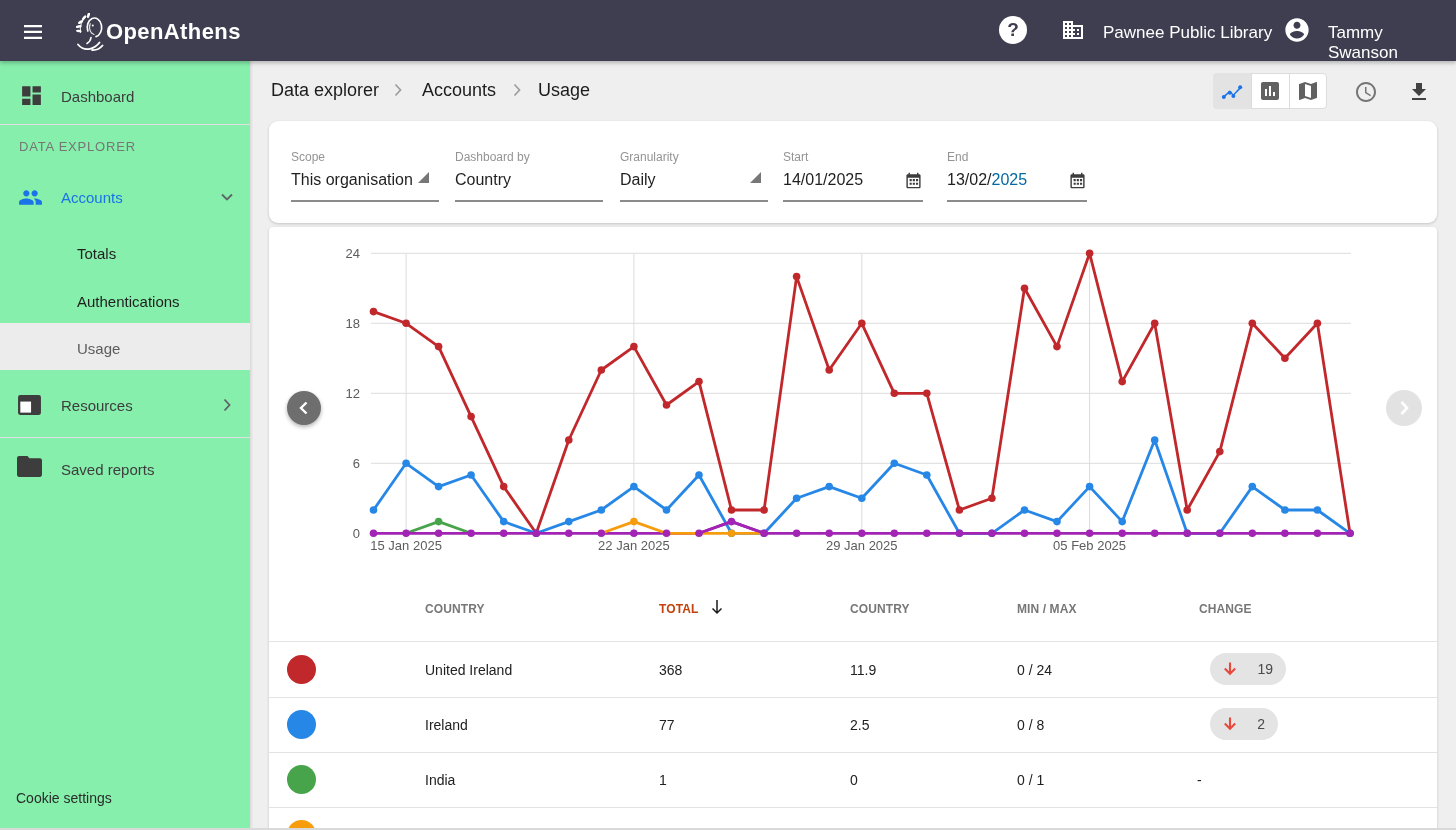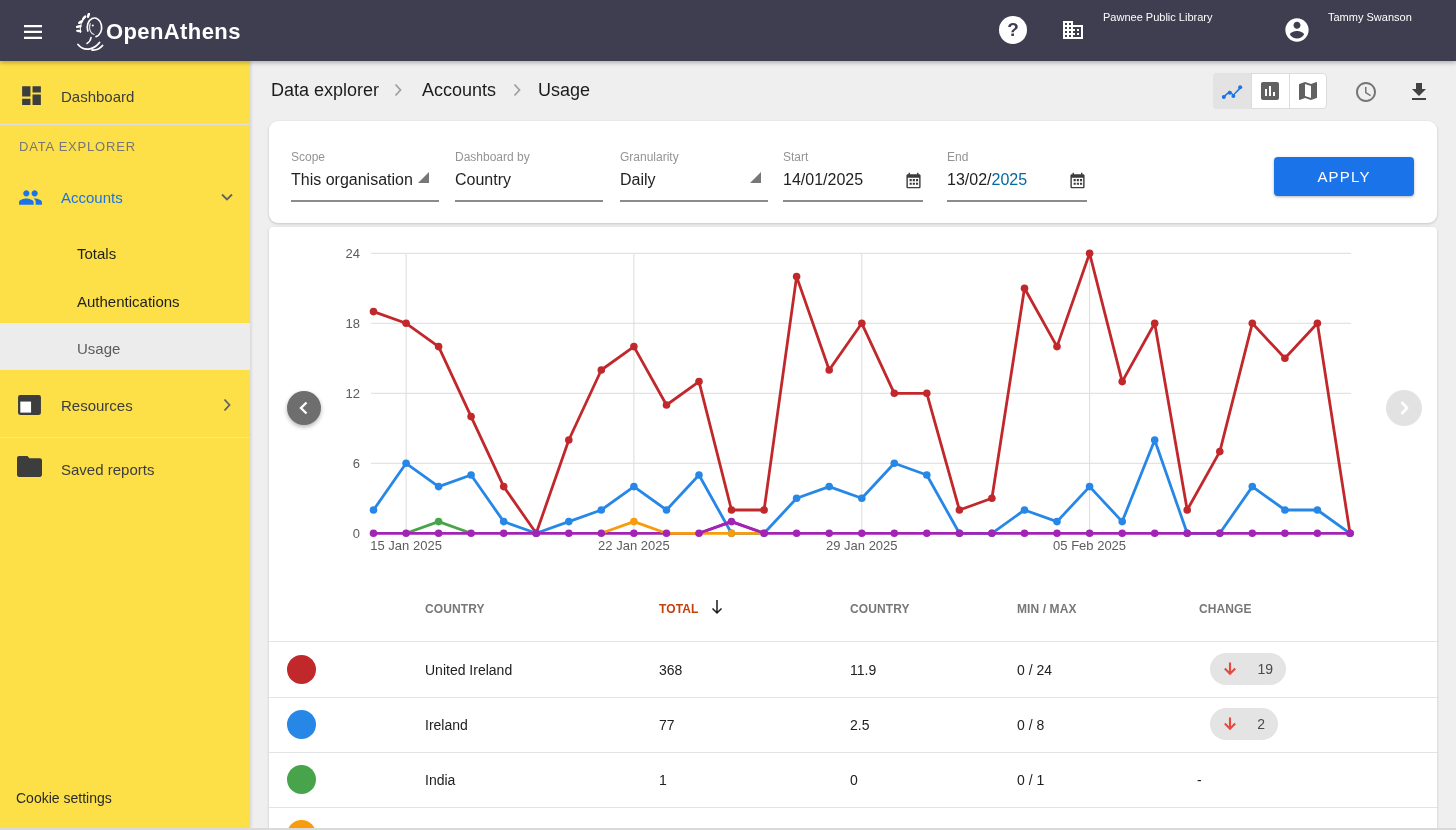--- a/index.html
+++ b/index.html
@@ -1,23 +1,23 @@
 <!DOCTYPE html>
 <html><head>
 <meta charset="utf-8">
 <style>
 * { margin:0; padding:0; box-sizing:border-box; }
 html,body { width:1456px; height:830px; overflow:hidden; font-family:"Liberation Sans", sans-serif; background:#efefef; }
 .abs { position:absolute; }
 
 #topbar { position:absolute; left:0; top:0; width:1456px; height:61px; background:#3e3e50;
   box-shadow:0 2px 4px rgba(0,0,0,.25); z-index:50; }
-#topbar .wtxt { position:absolute; color:#fff; font-size:11px; top:11px; }
-
-#sidebar { position:absolute; left:0; top:61px; width:250px; height:767px; background:#fde047;
+#topbar .wtxt { position:absolute; color:#fff; font-size:17px; top:23px; }
+
+#sidebar { position:absolute; left:0; top:61px; width:250px; height:767px; background:#86efac;
   box-shadow:1px 0 3px rgba(0,0,0,.13); z-index:10; }
 .navitem { position:absolute; left:0; width:250px; font-size:15px; color:#3d3d3d; }
 .card { position:absolute; background:#fff; border-radius:9px; box-shadow:0 1px 3px rgba(0,0,0,.18); }
 .flabel { position:absolute; top:29px; font-size:12px; color:#949494; }
 .fval { position:absolute; top:50px; font-size:16px; color:#1f1f1f; }
 .fline { position:absolute; top:79px; height:1.5px; background:#8b8b8b; }
 .tri { position:absolute; width:0; height:0; border-bottom:11px solid #777; border-left:11px solid transparent; top:51px; }
 .hcell { position:absolute; font-size:12px; font-weight:bold; color:#777; letter-spacing:.1px; }
 .vcell { position:absolute; font-size:14px; color:#212121; }
 .rowline { position:absolute; left:0; width:1168px; height:1px; background:#e3e3e3; }
@@ -160,21 +160,20 @@
     </svg>
   <div class="fline" style="left:514px;width:140px"></div>
 
   <div class="flabel" style="left:678px">End</div>
   <div class="fval" style="left:678px">13/02/<span style="color:#0369a1">2025</span></div>
   <svg class="abs" style="left:800px;top:51px" width="17" height="17" viewBox="0 0 24 24">
       <path fill="#3c3c3c" d="M20 3h-1V1h-2v2H7V1H5v2H4c-1.1 0-2 .9-2 2v16c0 1.1.9 2 2 2h16c1.1 0 2-.9 2-2V5c0-1.1-.9-2-2-2zm0 18H4V8h16v13zM6.5 10h3v3h-3zm4.5 0h3v3h-3zm4.5 0h3v3h-3zM6.5 15h3v3h-3zm4.5 0h3v3h-3zm4.5 0h3v3h-3z"></path>
     </svg>
   <div class="fline" style="left:678px;width:140px"></div>
 
-  <div class="abs" style="left:1005px;top:36px;width:140px;height:39px;background:#1a73e8;border-radius:4px;box-shadow:0 1px 3px rgba(0,0,0,.3);color:#fff;font-size:15px;letter-spacing:1.2px;text-align:center;line-height:39px">APPLY</div>
 </div>
 
 <div class="card" id="chartcard" style="left:269px;top:227px;width:1168px;height:601px;border-radius:4px 4px 0 0">
   <svg id="chart" width="1168" height="330" viewBox="269 227 1168 330" style="position:absolute;left:0;top:0">
   <line x1="371" y1="253.3" x2="1351" y2="253.3" stroke="#dcdcdc" stroke-width="1"></line>
   <line x1="371" y1="323.3" x2="1351" y2="323.3" stroke="#dcdcdc" stroke-width="1"></line>
   <line x1="371" y1="393.3" x2="1351" y2="393.3" stroke="#dcdcdc" stroke-width="1"></line>
   <line x1="371" y1="463.3" x2="1351" y2="463.3" stroke="#dcdcdc" stroke-width="1"></line>
   <line x1="406.1" y1="253.3" x2="406.1" y2="533.3" stroke="#dcdcdc" stroke-width="1"></line>
   <line x1="633.9" y1="253.3" x2="633.9" y2="533.3" stroke="#dcdcdc" stroke-width="1"></line>

